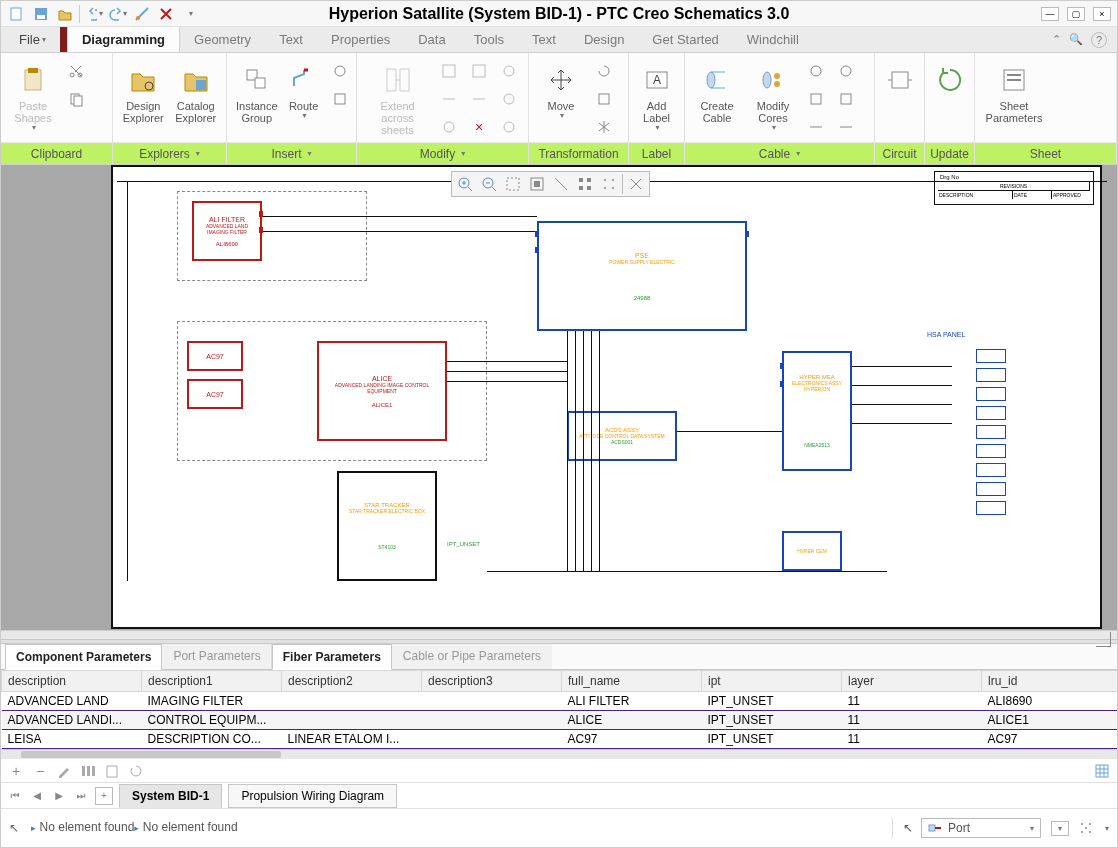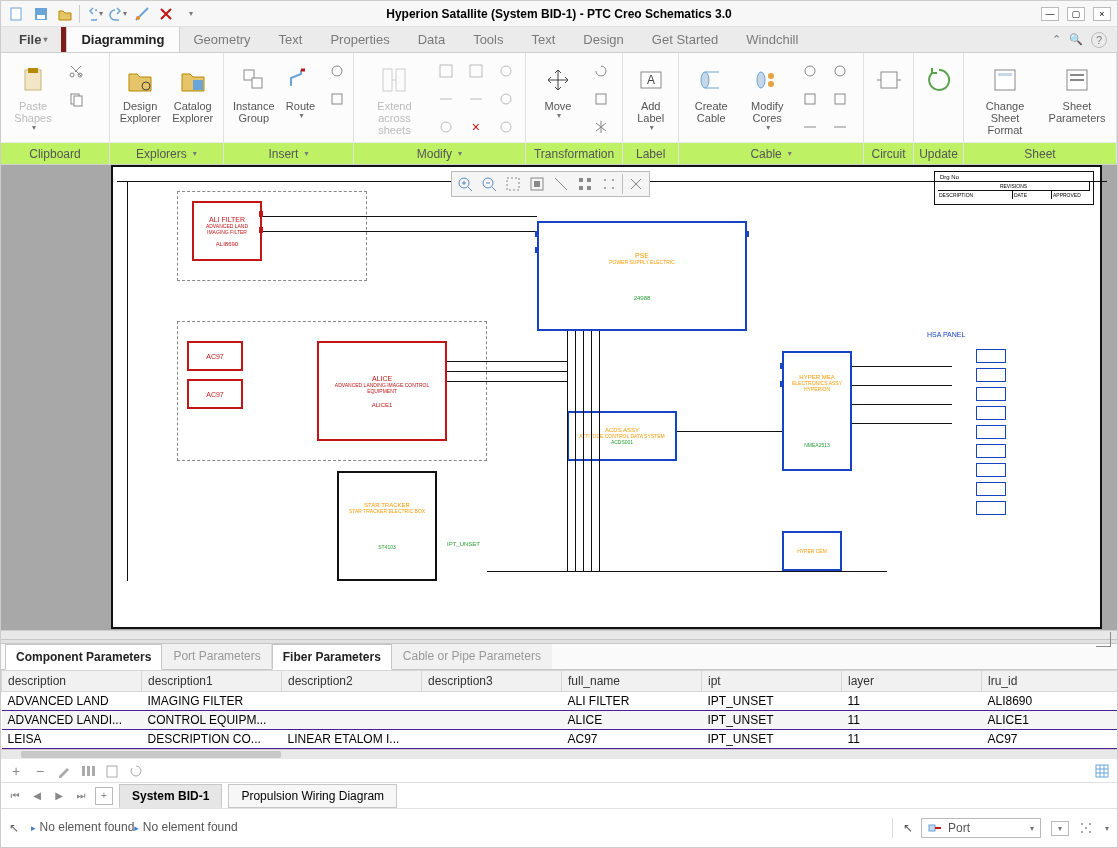--- a/index.html
+++ b/index.html
@@ -1,27 +1,27 @@
 <!DOCTYPE html>
 <html><head>
 <meta charset="utf-8">
 <style>
 * { box-sizing: border-box; margin: 0; padding: 0; }
 body { font-family: "Segoe UI", Tahoma, sans-serif; font-size: 11px; background: #fff; overflow: hidden; width: 1118px; height: 848px; }
 .window { border: 1px solid #ccc; width: 1118px; height: 848px; display: flex; flex-direction: column; }
 .titlebar { height: 26px; display: flex; align-items: center; background: #f7f7f7; border-bottom: 1px solid #e1e1e1; padding: 0 6px; position: relative; }
 .titlebar .qat { display: flex; gap: 4px; align-items: center; }
 .titlebar .qat-btn { width: 20px; height: 20px; display: flex; align-items: center; justify-content: center; cursor: pointer; border: 1px solid transparent; border-radius: 2px; }
-.titlebar .title { position: absolute; left: 0; right: 0; text-align: center; font-size: 12px; font-weight: bold; pointer-events: none; }
+.titlebar .title { position: absolute; left: 0; right: 0; text-align: center; font-size: 16px; font-weight: bold; pointer-events: none; }
 .titlebar .win-controls { margin-left: auto; display: flex; gap: 8px; }
 .titlebar .win-btn { width: 18px; height: 14px; border: 1px solid #bbb; background: #fff; cursor: pointer; font-size: 9px; display: flex; align-items: center; justify-content: center; }
 
 .menubar { height: 26px; display: flex; align-items: stretch; background: #ebebeb; border-bottom: 1px solid #cfcfcf; padding-left: 4px; }
 .menubar .menu-item { padding: 0 14px; display: flex; align-items: center; font-size: 13px; color: #7a7a7a; cursor: pointer; }
-.menubar .menu-item.file { font-weight: bold; color: #444; border-right: 5px solid #7f1d1d; }
+.menubar .menu-item.file { font-weight: normal; color: #444; border-right: 7px solid #7f1d1d; }
 .menubar .menu-item.active { background: #fcfcfc; color: #222; border-left: 1px solid #cfcfcf; border-right: 1px solid #cfcfcf; font-weight: 600; }
 .menubar .spacer { flex: 1; }
 .menubar .menu-right { display: flex; align-items: center; gap: 8px; padding-right: 10px; color: #7a7a7a; }
 
 .ribbon { display: flex; background: #fcfcfc; border-bottom: 1px solid #cfcfcf; height: 112px; }
 .ribbon-group { border-right: 1px solid #e1e1e1; display: flex; flex-direction: column; }
 .ribbon-group .group-body { flex: 1; display: flex; align-items: flex-start; padding: 6px 6px 0 6px; gap: 4px; }
 .ribbon-group .group-label { height: 22px; display: flex; align-items: center; justify-content: center; font-size: 12px; color: #555; background: #bef264; border-top: 1px solid #e8e8e8; gap: 4px; }
 .big-btn { display: flex; flex-direction: column; align-items: center; justify-content: flex-start; width: 52px; padding: 4px 2px; font-size: 11px; color: #555; text-align: center; line-height: 1.1; cursor: pointer; border: 1px solid transparent; border-radius: 2px; }
 .big-btn .icon { width: 32px; height: 32px; margin-bottom: 4px; display: flex; align-items: center; justify-content: center; }
@@ -469,30 +469,20 @@
                 <path d="M7 2v5h5" fill="none" stroke="#5aa24c" stroke-width="2"></path>
               </svg>
             </div>
         </div>
       </div>
       <div class="group-label">Update</div>
     </div>
 
     <div class="ribbon-group" style="flex:1">
       <div class="group-body">
-        <div class="big-btn" style="width:70px">
-          <div class="icon">
-              <svg width="28" height="28">
-                <rect x="4" y="4" width="20" height="20" fill="#fff" stroke="#888"></rect>
-                <rect x="7" y="7" width="14" height="3" fill="#c7d7e7"></rect>
-              </svg>
-            </div>
-          <span style="white-space:pre-line">Change
-Sheet Format</span>
-        </div>
         <div class="big-btn" style="width:66px">
           <div class="icon">
               <svg width="28" height="28">
                 <rect x="4" y="4" width="20" height="20" fill="#fff" stroke="#888"></rect>
                 <rect x="7" y="8" width="14" height="2" fill="#888"></rect>
                 <rect x="7" y="13" width="14" height="2" fill="#888"></rect>
               </svg>
             </div>
           <span style="white-space:pre-line">Sheet
 Parameters</span>

